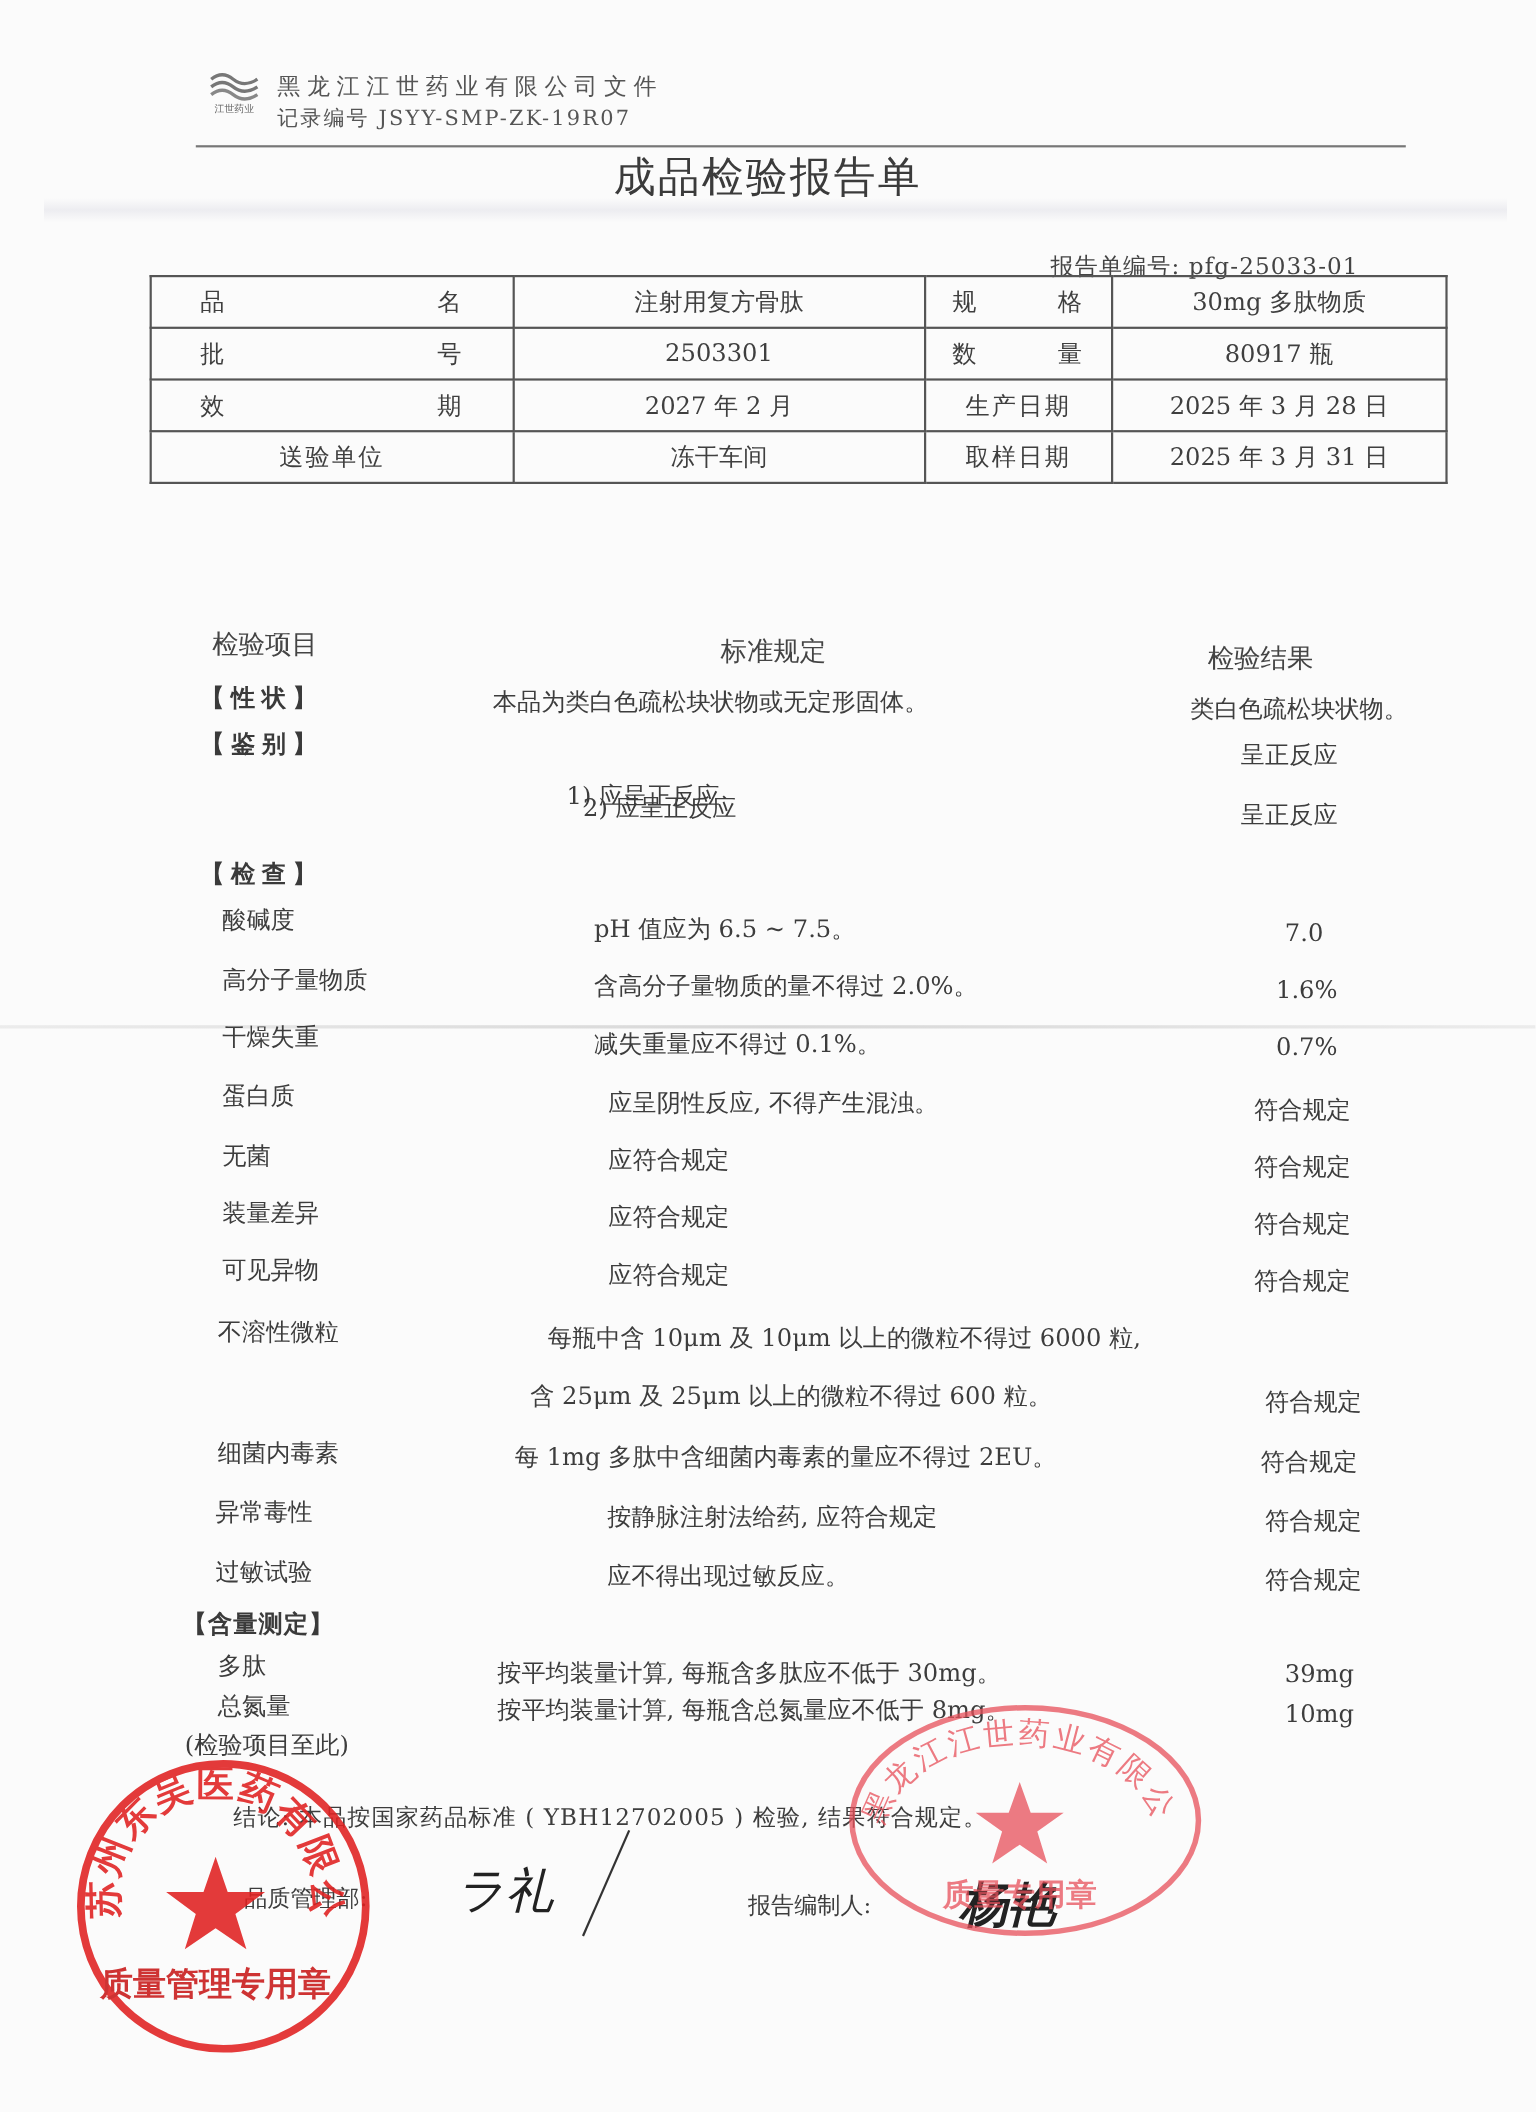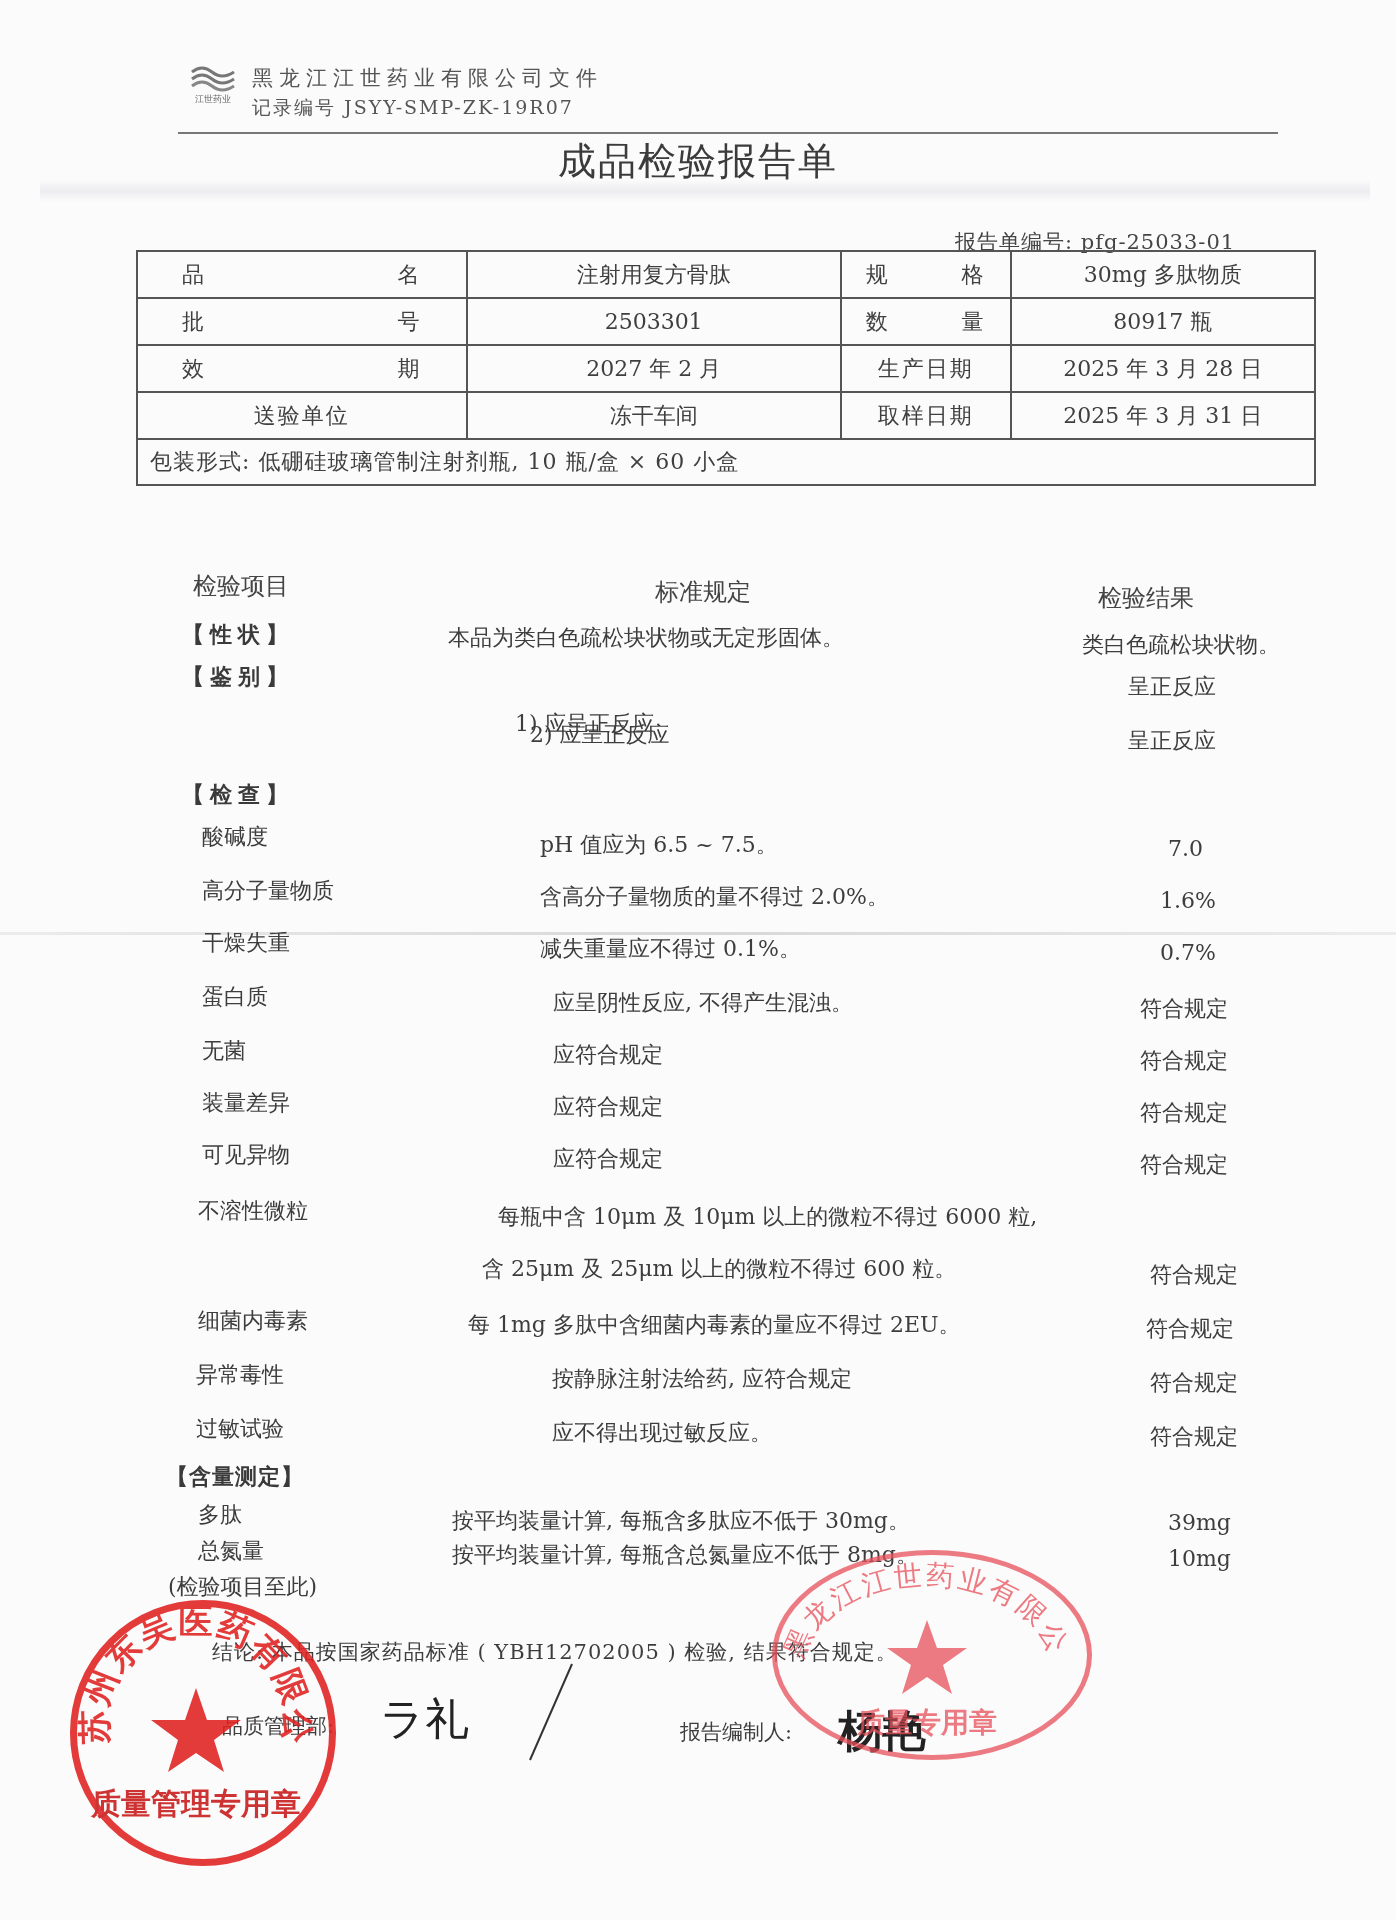--- a/index.html
+++ b/index.html
@@ -34,21 +34,21 @@
   table.info td.lbl { letter-spacing: 2px; }
   table.info td.pack { text-align: left; padding-left: 12px; letter-spacing: 1px; height: 44px; }
   .spread { display: flex; justify-content: space-between; padding: 0 44px; }
 
   .col-h { font-size: 24px; color: #444; }
   .row { position: absolute; font-size: 22px; color: #3d3d3d; white-space: nowrap; }
   .sec { font-size: 22px; letter-spacing: 6px; font-weight: bold; color: #3a3a3a; }
 
   .conclusion { left: 212px; top: 1638px; font-size: 21px; color: #3d3d3d; letter-spacing: 1px; }
   .sign-label { font-size: 21px; color: #3d3d3d; }
-  .sig { font-family: "DejaVu Serif", serif; color: #222; }
+  .sig { font-family: "DejaVu Serif", serif; font-style: italic; color: #222; margin-left: 34px; }
 
   .stamp { position: absolute; border-radius: 50%; pointer-events: none; }
 </style>
 </head>
 <body>
 
 <div class="scan-band"></div>
 <div class="fold-line"></div>
 
 <div class="abs logo">
@@ -115,23 +115,20 @@
     <td>2027 年 2 月</td>
     <td class="lbl">生产日期</td>
     <td>2025 年 3 月 28 日</td>
   </tr>
   <tr>
     <td class="lbl">送验单位</td>
     <td>冻干车间</td>
     <td class="lbl">取样日期</td>
     <td>2025 年 3 月 31 日</td>
   </tr>
-  <tr>
-    <td colspan="4" class="pack">包装形式: 低硼硅玻璃管制注射剂瓶, 10 瓶/盒 × 60 小盒</td>
-  </tr>
 </tbody>
   </table>
 
 <div class="abs col-h" style="left:193px; top:570px;">检验项目</div>
 <div class="abs col-h" style="left:655px; top:576px;">标准规定</div>
 <div class="abs col-h" style="left:1098px; top:582px;">检验结果</div>
 
 <div class="row sec" style="left:182px; top:620px;">【性状】</div>
 <div class="row" style="left:448px; top:623px;">本品为类白色疏松块状物或无定形固体。</div>
 <div class="row" style="left:1082px; top:630px;">类白色疏松块状物。</div>

